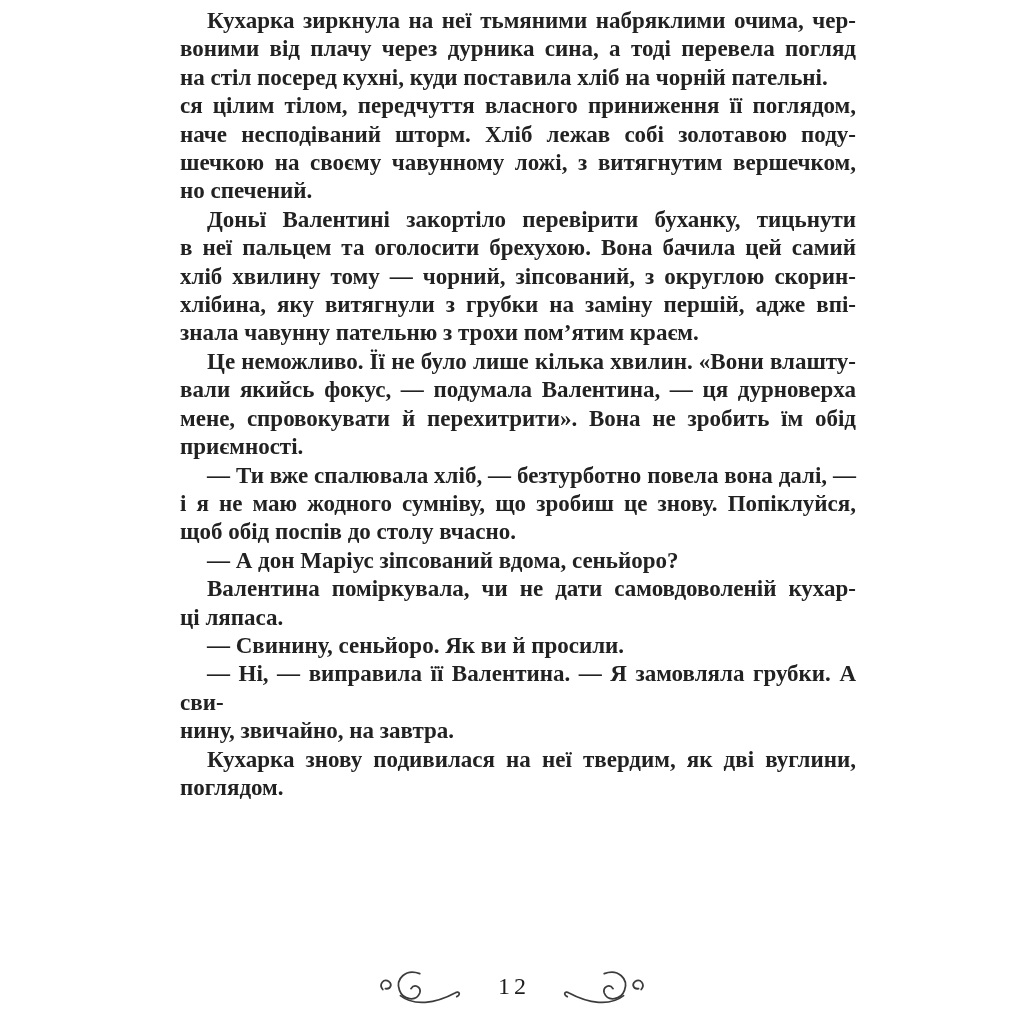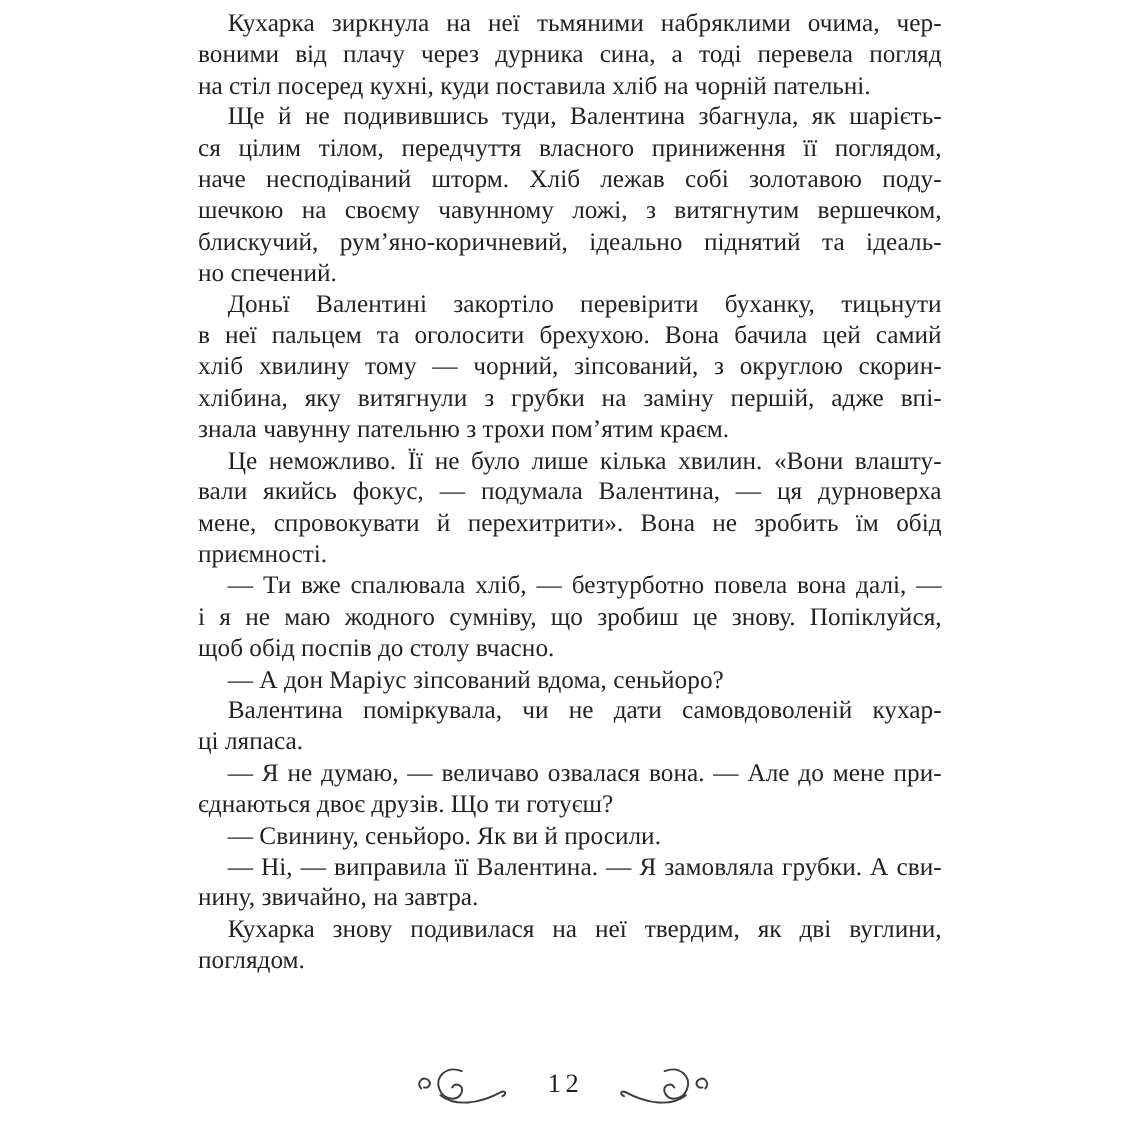--- a/index.html
+++ b/index.html
@@ -8,20 +8,21 @@
     background: #ffffff;
     font-family: "Liberation Serif", serif;
     color: #222222;
     position: relative;
     overflow: hidden;
   }
   .text-block {
     position: absolute;
     left: 180px; top: 7px;
     width: 676px;
+    font-weight: bold;
   }
   .paragraph { margin: 0; padding: 0; }
   .line {
     font-size: 23px;
     line-height: 28.4px;
     text-align: justify;
     text-align-last: justify;
   }
   .line.first { text-indent: 27px; }
   .line.last  { text-align-last: left; }
@@ -49,25 +50,23 @@
 </head>
 <body>
 
 <div class="text-block">
     <div class="paragraph">
       <div class="line first">Кухарка зиркнула на неї тьмяними набряклими очима, чер-</div>
       <div class="line">воними від плачу через дурника сина, а тоді перевела погляд</div>
       <div class="line last">на стіл посеред кухні, куди поставила хліб на чорній пательні.</div>
     </div>
     <div class="paragraph">
-      <div class="line first">Ще й не подивившись туди, Валентина збагнула, як шарієть-</div>
       <div class="line">ся цілим тілом, передчуття власного приниження її поглядом,</div>
       <div class="line">наче несподіваний шторм. Хліб лежав собі золотавою поду-</div>
       <div class="line">шечкою на своєму чавунному ложі, з витягнутим вершечком,</div>
-      <div class="line">блискучий, рум’яно-коричневий, ідеально піднятий та ідеаль-</div>
       <div class="line last">но спечений.</div>
     </div>
     <div class="paragraph">
       <div class="line first">Доньї Валентині закортіло перевірити буханку, тицьнути</div>
       <div class="line">в неї пальцем та оголосити брехухою. Вона бачила цей самий</div>
       <div class="line">хліб хвилину тому — чорний, зіпсований, з округлою скорин-</div>
       <div class="line">хлібина, яку витягнули з грубки на заміну першій, адже впі-</div>
       <div class="line last">знала чавунну пательню з трохи пом’ятим краєм.</div>
     </div>
     <div class="paragraph">
@@ -80,24 +79,20 @@
       <div class="line first">— Ти вже спалювала хліб, — безтурботно повела вона далі, —</div>
       <div class="line">і я не маю жодного сумніву, що зробиш це знову. Попіклуйся,</div>
       <div class="line last">щоб обід поспів до столу вчасно.</div>
     </div>
     <div class="paragraph">
       <div class="line first last">— А дон Маріус зіпсований вдома, сеньйоро?</div>
     </div>
     <div class="paragraph">
       <div class="line first">Валентина поміркувала, чи не дати самовдоволеній кухар-</div>
       <div class="line last">ці ляпаса.</div>
-    </div>
-    <div class="paragraph">
-      <div class="line first">— Я не думаю, — величаво озвалася вона. — Але до мене при-</div>
-      <div class="line last">єднаються двоє друзів. Що ти готуєш?</div>
     </div>
     <div class="paragraph">
       <div class="line first last">— Свинину, сеньйоро. Як ви й просили.</div>
     </div>
     <div class="paragraph">
       <div class="line first">— Ні, — виправила її Валентина. — Я замовляла грубки. А сви-</div>
       <div class="line last">нину, звичайно, на завтра.</div>
     </div>
     <div class="paragraph">
       <div class="line first">Кухарка знову подивилася на неї твердим, як дві вуглини,</div>

